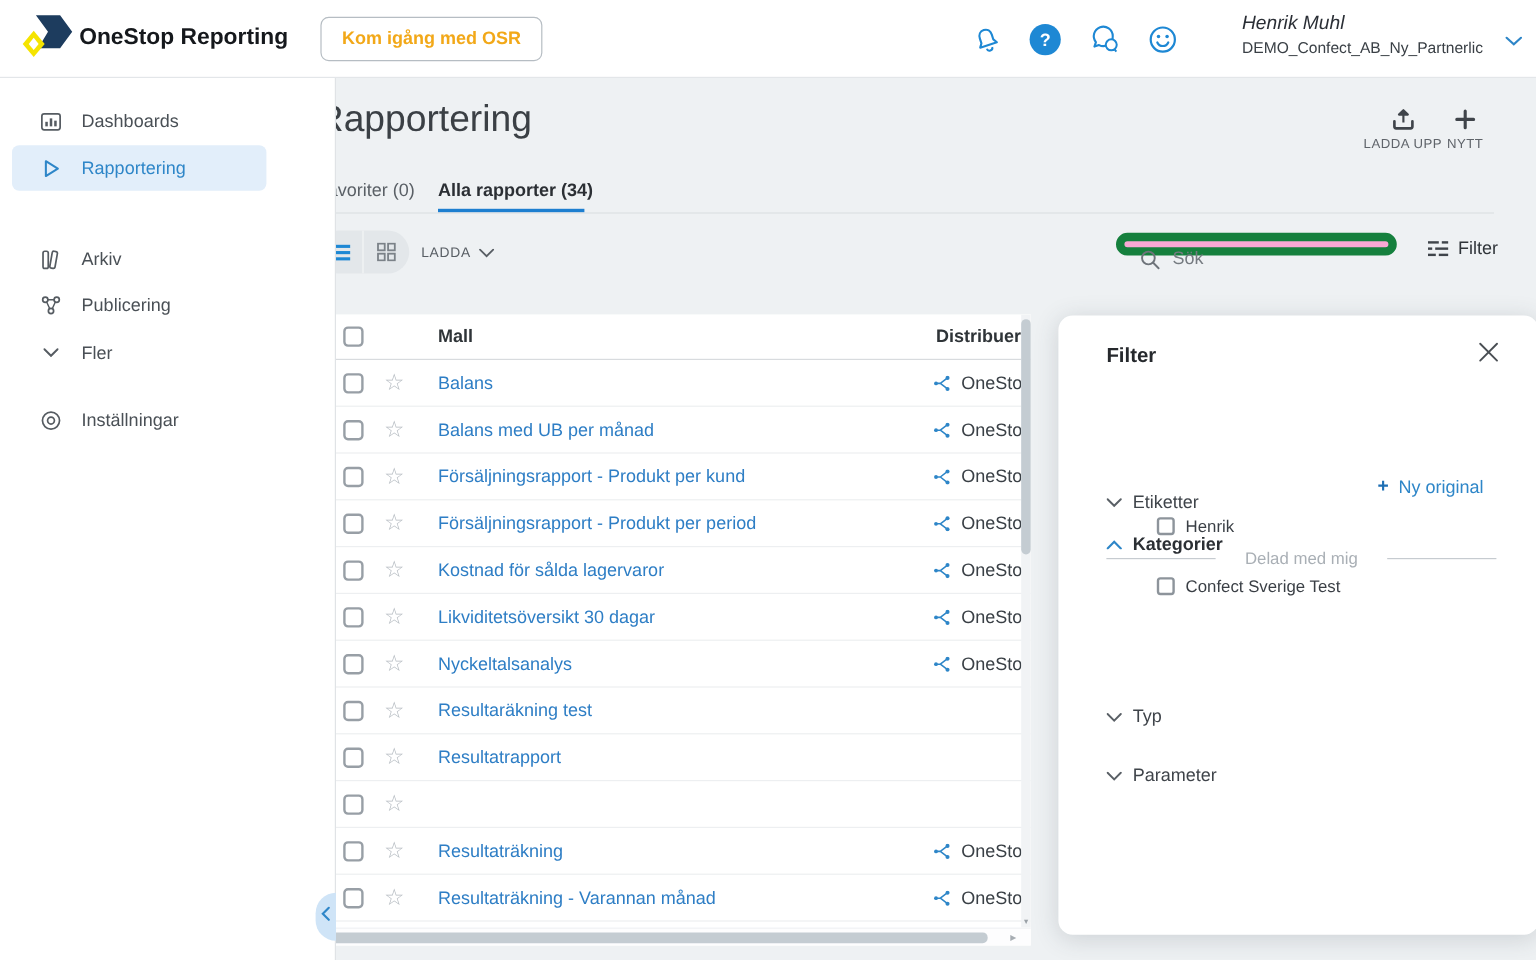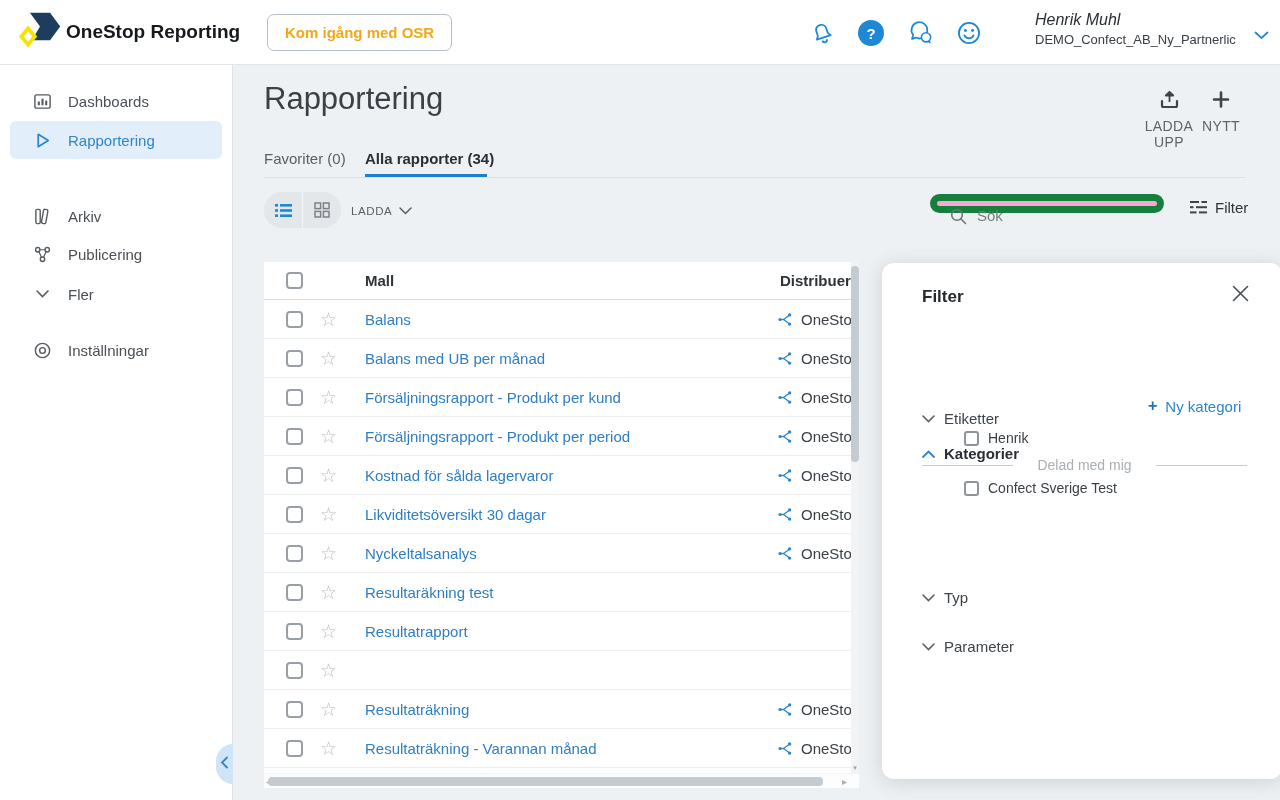--- a/index.html
+++ b/index.html
@@ -16,34 +16,34 @@
            border:1px solid #b6bdc3;border-radius:7px;color:#f2a818;font-weight:bold;font-size:15px;
            line-height:35px;cursor:pointer;}
   .icon-btn{position:absolute;top:19px;width:28px;height:28px;display:flex;align-items:center;justify-content:center;cursor:pointer;}
   .help-circle{width:26px;height:26px;border-radius:50%;background:#1e88d4;color:#fff;font-weight:bold;
                font-size:15px;display:flex;align-items:center;justify-content:center;}
   .account{position:absolute;left:1035px;top:11px;cursor:pointer;}
   .account .uname{font-size:16px;color:#2b2f36;font-style:italic;}
   .account .tenant{font-size:13px;color:#3a4046;margin-top:3px;}
 
   
-  .sidebar{position:absolute;top:65px;left:0;width:233px;bottom:0;background:#fff;border-right:1px solid #e0e3e6;z-index:20;}
+  .sidebar{position:absolute;top:65px;left:0;width:280px;bottom:0;background:#fff;border-right:1px solid #e0e3e6;z-index:20;}
   .nav-item{position:absolute;left:0;width:100%;height:38px;display:flex;align-items:center;cursor:pointer;color:#4a5056;font-size:15px;}
   .nav-item .nico{width:20px;margin-left:32px;display:flex;justify-content:center;}
   .nav-item .nlabel{margin-left:16px;}
   .nav-item.active{left:10px;width:212px;border-radius:6px;background:#e2eefa;color:#2e86c8;}
   .nav-item.active .nico{margin-left:22px;}
   .collapse-tab{position:absolute;right:-1px;top:679px;width:17px;height:40px;background:#cfe4f7;
                 border-radius:20px 0 0 20px;display:flex;align-items:center;justify-content:center;cursor:pointer;}
 
   
   .content{position:absolute;top:65px;left:233px;right:0;bottom:0;background:#eef1f3;overflow:hidden;}
   .page-title{position:absolute;left:31px;top:16px;font-size:31px;font-weight:400;color:#3b4045;}
   .top-action{position:absolute;top:25px;text-align:center;cursor:pointer;color:#5f646a;}
-  .top-action .alabel{font-size:14px;letter-spacing:.4px;margin-top:5px;}
+  .top-action .alabel{font-size:11px;letter-spacing:.4px;}
   .tab{position:absolute;top:85px;font-size:15px;color:#5a6066;cursor:pointer;}
   .tab.active{font-weight:bold;color:#2b2f34;}
   .tab-underline{position:absolute;left:132px;top:109px;width:122px;height:3px;background:#1d7fd0;}
   .tab-border{position:absolute;left:31px;right:35px;top:112px;height:1px;background:#dde0e3;}
 
   .view-toggle{position:absolute;left:31px;top:127px;width:77px;height:36px;border-radius:18px;background:#e3e7ea;display:flex;overflow:hidden;}
   .view-seg{flex:1;display:flex;align-items:center;justify-content:center;cursor:pointer;}
   .view-seg:first-child{border-right:1px solid #f3f5f6;}
   .alla-dd{position:absolute;left:118px;top:136px;height:20px;display:flex;align-items:center;gap:7px;
            font-size:11.5px;letter-spacing:.6px;color:#585e64;cursor:pointer;}
@@ -479,21 +479,21 @@
       </div>
 
       <div class="fsection bold" style="top:134px">
         <svg width="13" height="8" viewBox="0 0 13 8">
           <polyline points="1,7 6.5,1.5 12,7" fill="none" stroke="#2e86c8" stroke-width="1.8" stroke-linecap="round"></polyline>
         </svg>
         <span>Kategorier</span>
       </div>
       <span class="new-cat">
         <span class="plus">+</span>
-        <span>Ny kategori</span>
+        <span>Ny original</span>
       </span>
 
       <label class="fcheck" style="top:167px">
         <span class="cb"></span>
         <span>Henrik</span>
       </label>
 
       <div class="fdivider">
         <div class="dline"></div>
         <span class="dtext">Delad med mig</span>

